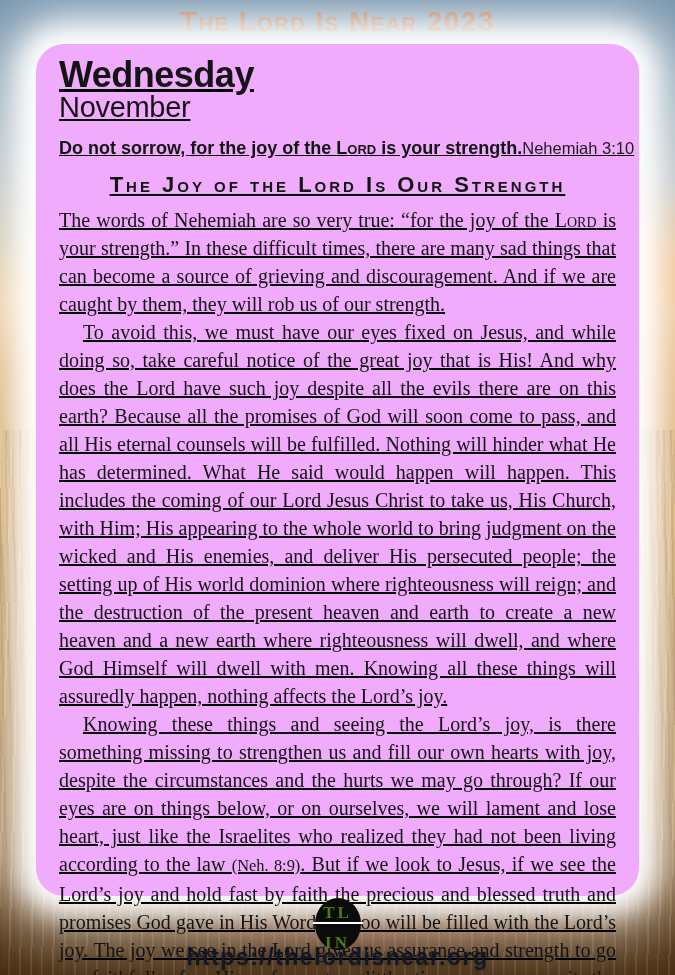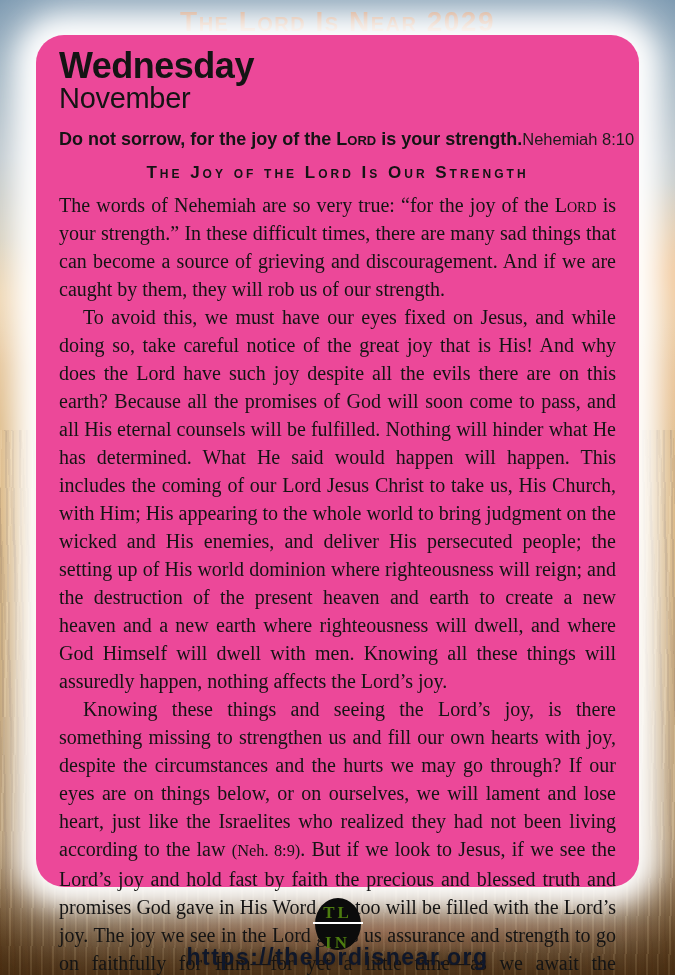--- a/index.html
+++ b/index.html
@@ -21,35 +21,36 @@
       repeating-linear-gradient(91.5deg, rgba(255,221,160,0.22) 0 2px, rgba(0,0,0,0) 2px 11px),
       repeating-linear-gradient(86.5deg, rgba(116,72,28,0.22) 0 3px, rgba(0,0,0,0) 3px 13px),
       linear-gradient(180deg, rgba(203,151,77,0.9), rgba(203,151,77,0) 22%);
   }
   .banner{
     position:absolute;top:6px;left:0;right:0;text-align:center;
     font-variant:small-caps;font-weight:bold;font-size:28px;letter-spacing:1.5px;
     color:#b1602c;
   }
   .panel{
-    position:absolute;left:36px;top:35px;width:603px;height:852px;
-    background:#ec4899;border-radius:28px;
+    position:absolute;left:36px;top:44px;width:603px;height:852px;
+    background:#f0abfc;border-radius:28px;
     box-shadow:0 0 26px 18px rgba(255,255,255,0.97), 0 0 60px 42px rgba(255,255,255,0.55);
+    text-decoration:underline;
   }
   .panel-inner{padding:12px 23px 0 23px;color:#141414;}
   .date-row{display:flex;justify-content:space-between;align-items:flex-start;height:78px;}
   .day-name{font-weight:bold;font-size:36px;line-height:1.04;letter-spacing:-0.5px;}
   .month-name{font-size:29px;line-height:1.0;letter-spacing:-0.3px;}
   .date-right{display:flex;align-items:flex-start;}
   .day-bar{width:7px;height:68px;background:#000;margin:3px 13px 0 0;}
   .day-number{font-size:88px;font-weight:900;line-height:0.82;letter-spacing:-3px;}
   .verse-row{display:flex;justify-content:space-between;align-items:baseline;margin-top:4px;white-space:nowrap;}
   .verse-text{font-weight:bold;font-size:18px;}
   .verse-ref{font-weight:400;font-size:16.5px;color:#1c1c1c;}
-  .daily-title{margin-top:13px;text-align:center;font-variant:small-caps;font-weight:bold;font-size:17px;letter-spacing:3px;}
+  .daily-title{margin-top:13px;text-align:center;font-variant:small-caps;font-weight:bold;font-size:22px;letter-spacing:3px;}
   .body-text{margin-top:8px;font-family:"Liberation Serif",serif;font-size:20px;line-height:28px;text-align:justify;}
   .body-text p{margin:0;}
   .body-text p + p{text-indent:24px;}
   .sc{font-variant:small-caps;}
   .sm{font-size:0.82em;}
   .author{font-family:"Liberation Serif",serif;font-style:italic;font-size:20px;text-align:left;margin-top:3px;}
   .logo{position:absolute;left:50%;transform:translateX(-50%);top:898px;width:46px;height:52px;background:#0b0b0b;border-radius:50%;}
   .logo-row{position:absolute;left:0;right:0;text-align:center;color:#4d7c0f;font-family:"Liberation Serif",serif;font-weight:bold;font-size:17px;line-height:1;letter-spacing:3px;}
   .logo-row.top{top:6px;}
   .logo-row.bottom{top:36px;}
@@ -58,35 +59,35 @@
     position:absolute;left:0;right:0;bottom:4px;text-align:center;
     color:#0f172a;font-weight:bold;font-size:23px;letter-spacing:1.5px;
     text-shadow:0 1px 4px rgba(40,20,5,0.6);
   }
 </style>
 </head>
 <body>
 
 <div class="stalks"></div>
 
-<div class="banner">The Lord Is Near 2029</div>
+<div class="banner">The Lord Is Near 2023</div>
 
 <div class="panel">
   <div class="panel-inner">
 
     <div class="date-row">
       <div>
         <div class="day-name">Wednesday</div>
         <div class="month-name">November</div>
       </div>
     </div>
 
     <div class="verse-row">
       <div class="verse-text"><span>Do not sorrow, for the joy of the </span><span class="sc">Lord</span><span> is your strength.</span></div>
-      <div class="verse-ref">Nehemiah 8:10</div>
+      <div class="verse-ref">Nehemiah 3:10</div>
     </div>
 
     <div class="daily-title">The Joy of the Lord Is Our Strength</div>
 
     <div class="body-text">
         <p><span>The words of Nehemiah are so very true: “for the joy of the </span><span class="sc">Lord</span><span> is your strength.” In these difficult times, there are many sad things that can become a source of grieving and discouragement. And if we are caught by them, they will rob us of our strength.</span></p>
         <p><span>To avoid this, we must have our eyes fixed on Jesus, and while doing so, take careful notice of the great joy that is His! And why does the Lord have such joy despite all the evils there are on this earth? Because all the promises of God will soon come to pass, and all His eternal counsels will be fulfilled. Nothing will hinder what He has determined. What He said would happen will happen. This includes the coming of our Lord Jesus Christ to take us, His Church, with Him; His appearing to the whole world to bring judgment on the wicked and His enemies, and deliver His persecuted people; the setting up of His world dominion where righteousness will reign; and the destruction of the present heaven and earth to create a new heaven and a new earth where righteousness will dwell, and where God Himself will dwell with men. Knowing all these things will assuredly happen, nothing affects the Lord’s joy.</span></p>
         <p><span>Knowing these things and seeing the Lord’s joy, is there something missing to strengthen us and fill our own hearts with joy, despite the circumstances and the hurts we may go through? If our eyes are on things below, or on ourselves, we will lament and lose heart, just like the Israelites who realized they had not been living according to the law </span><span class="sm">(Neh. 8:9)</span><span>. But if we look to Jesus, if we see the Lord’s joy and hold fast by faith the precious and blessed truth and promises God gave in His Word, we too will be filled with the Lord’s joy. The joy we see in the Lord gives us assurance and strength to go on faithfully for Him—for yet a little time—as we await the assembling shout to be with Him forever!</span></p>
       </div>
 

